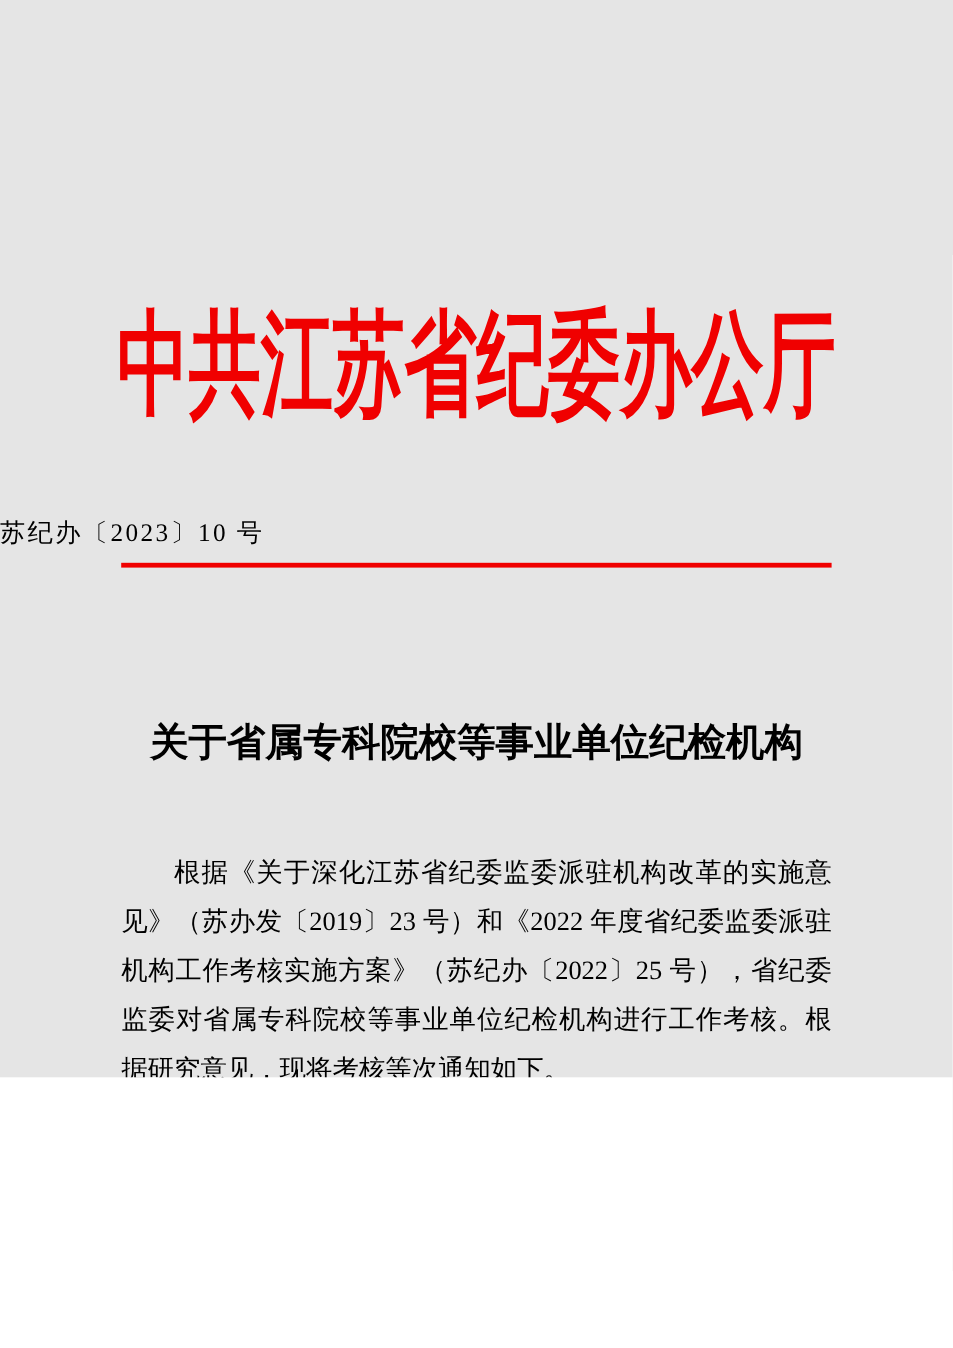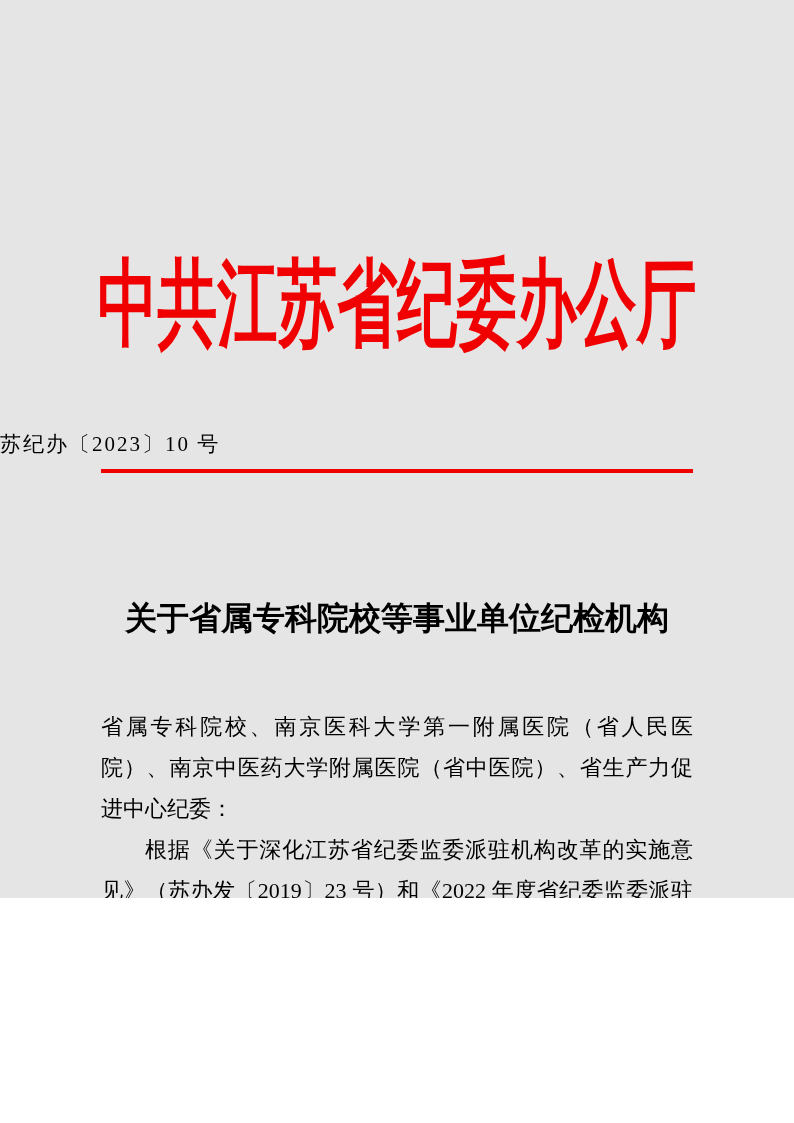--- a/index.html
+++ b/index.html
@@ -111,19 +111,18 @@
 
   <div class="doc-number">苏纪办〔2023〕10 号</div>
 
   <div class="red-rule"></div>
 
   <div class="doc-title">
     <div>关于省属专科院校等事业单位纪检机构</div>
   </div>
 
   <div class="body-text">
-    <p>省属专科院校、南京医科大学第一附属医院（省人民医院）、南京中医药大学附属医院（省中医院）、省生产力促进中心纪委：</p>
     <p class="indent">根据《关于深化江苏省纪委监委派驻机构改革的实施意见》（苏办发〔2019〕23 号）和《2022 年度省纪委监委派驻机构工作考核实施方案》（苏纪办〔2022〕25 号），省纪委监委对省属专科院校等事业单位纪检机构进行工作考核。根据研究意见，现将考核等次通知如下。</p>
   </div>
 
   <div class="page-number">— 1 —</div>
 
 </div>
 
 </body></html>

